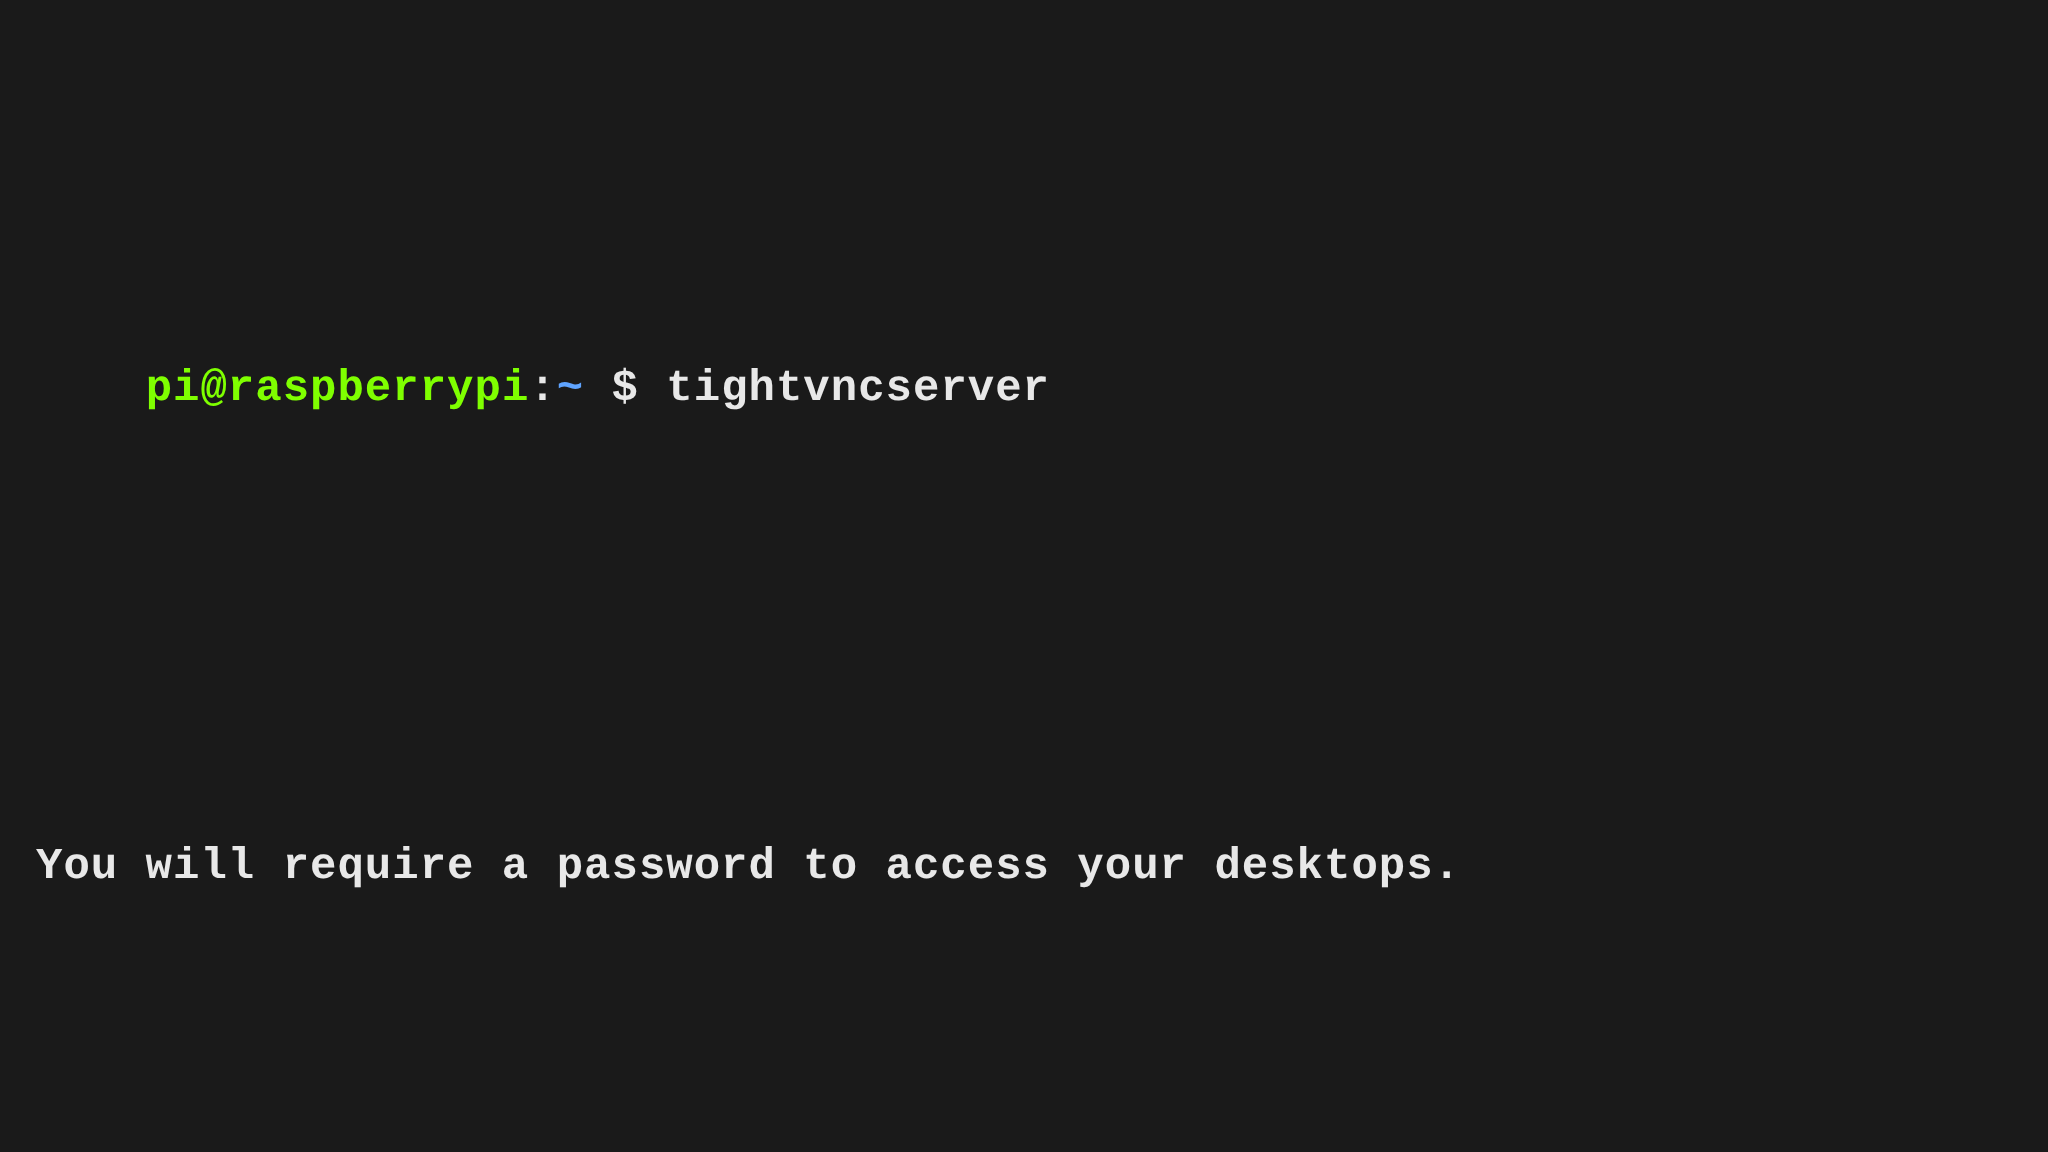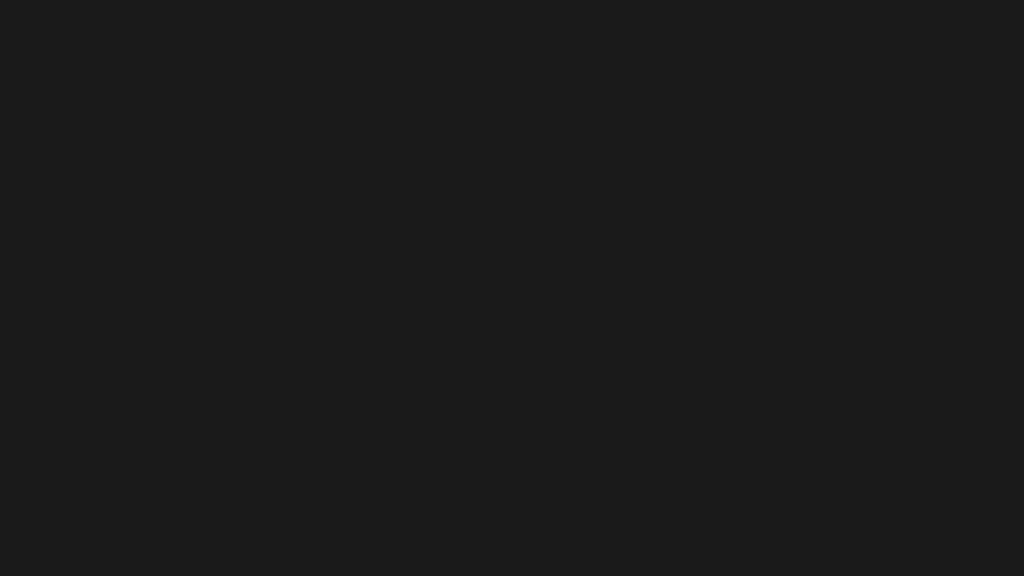--- a/index.html
+++ b/index.html
@@ -44,21 +44,25 @@
     .output {
       color: #e8e8e8;
     }
   </style>
 </head>
 <body>
 
 <div class="terminal">
 
   
+  <span class="line">
+    <span class="prompt-user">pi</span><span class="prompt-user">@</span><span class="prompt-user">raspberrypi</span><span class="prompt-dollar">:</span><span class="prompt-path">~ </span><span class="prompt-dollar">$ </span><span class="cmd">tightvncserver</span>
+  </span>
   <span class="blank line"></span>
+  <span class="line output">You will require a password to access your desktops.</span>
   <span class="blank line"></span>
   
   
 
   
   
   
   
   
   

